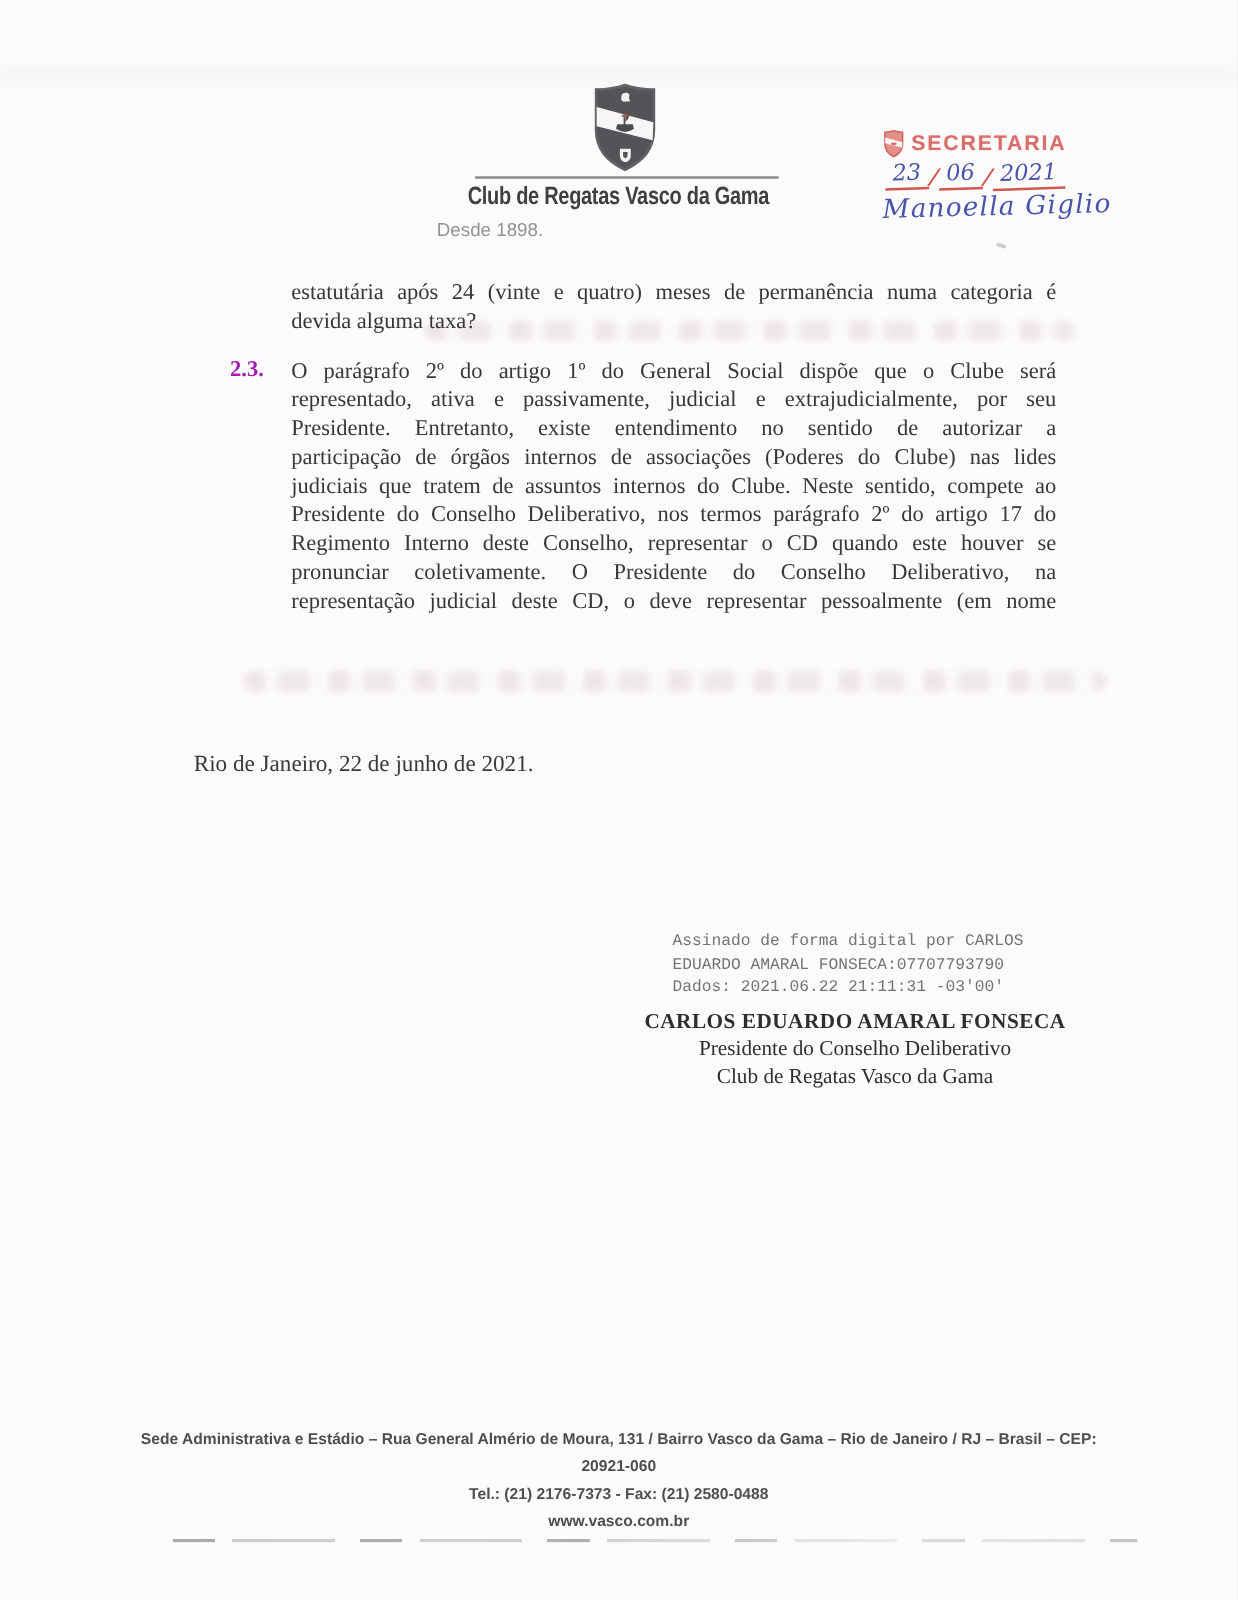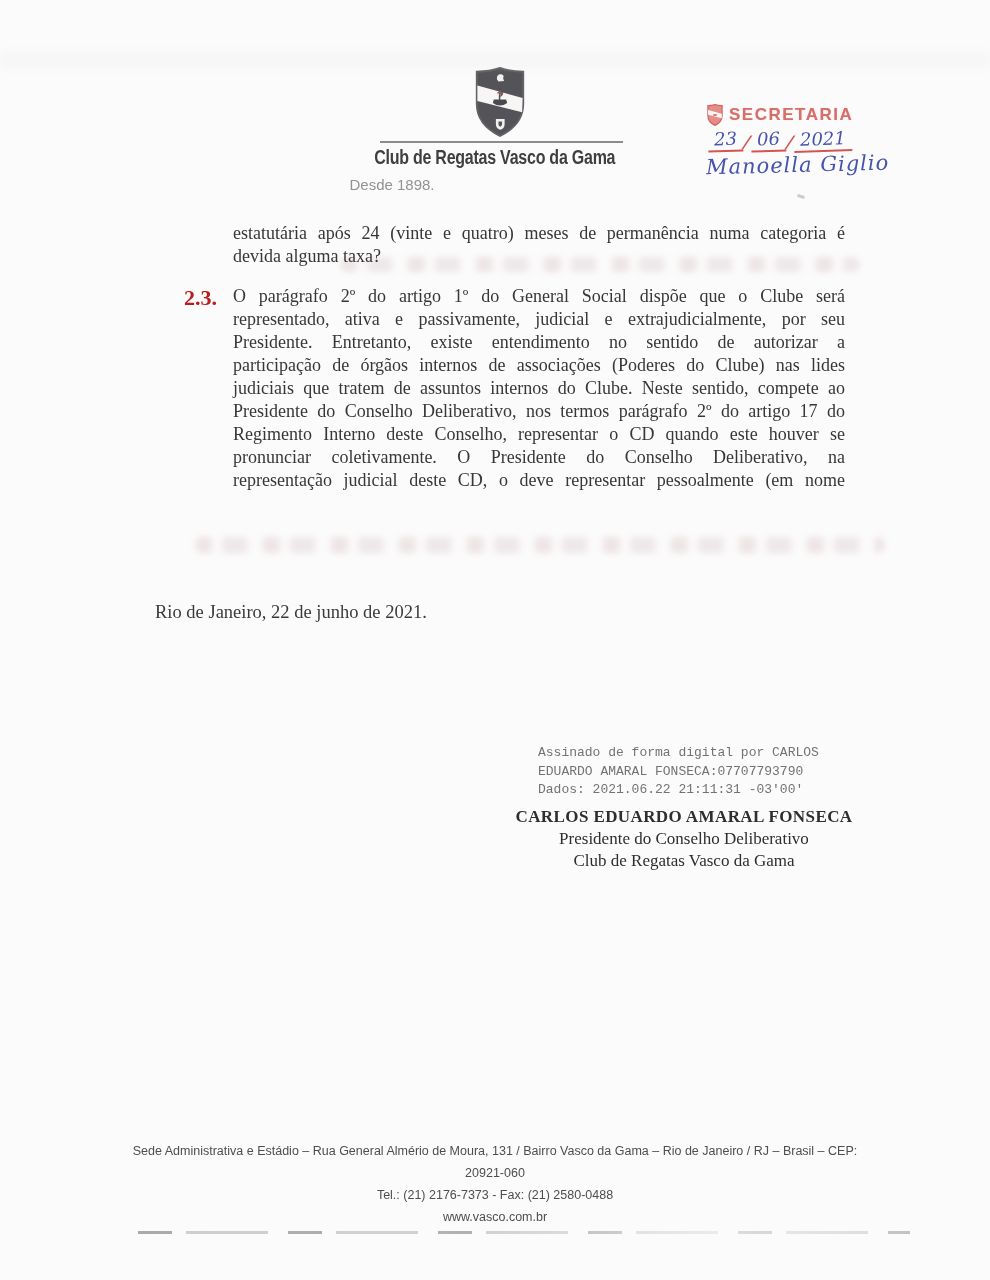--- a/index.html
+++ b/index.html
@@ -45,21 +45,21 @@
     transform:rotate(-1.5deg); white-space:nowrap;
   }
   .stamp-dot { left:797px; top:195px; width:8px; height:3px; background:#b9b9b9;
     border-radius:2px; transform:rotate(18deg); opacity:.7; }
 
   
   .bodytext { font-size:18px; line-height:23px; color:#373737; }
   .jline { text-align:justify; text-align-last:justify; }
   .jline-last { text-align-last:left; }
   .intro { left:233px; top:222px; width:612px; }
-  .section-number { left:184px; top:285px; width:44px; font-weight:bold; font-size:22px; color:#b91c1c; }
+  .section-number { left:184px; top:285px; width:44px; font-weight:bold; font-size:18px; color:#a21caf; }
   .section-body { left:233px; top:285px; width:612px; }
   .dateline { left:155px; top:602px; font-size:18.5px; color:#3a3a3a; }
 
   
   .ghost { filter:blur(3px); border-radius:8px;
     background:repeating-linear-gradient(90deg,
       rgba(200,172,172,.28) 0 16px, rgba(232,222,222,.10) 16px 28px,
       rgba(192,170,176,.24) 28px 52px, rgba(240,238,238,.05) 52px 68px);
   }
   .ghost1 { left:340px; top:257px; width:520px; height:15px; }
@@ -68,21 +68,21 @@
 
   
   .digital-note { left:538px; top:744px; width:400px;
     font-family:Liberation Mono, monospace; font-size:13px; line-height:18.5px; color:#737373; }
   .signer { left:498px; top:806px; width:372px; text-align:center;
     font-size:17px; line-height:22px; color:#2e2e2e; }
   .signer-name { font-weight:bold; letter-spacing:.4px; }
 
   
   .footer { left:0; top:1140px; width:990px; text-align:center;
-    font-family:"Liberation Sans", sans-serif; font-size:12.5px; line-height:22px; color:#4e4e4e; }
+    font-family:"Liberation Sans", sans-serif; font-size:12.5px; line-height:22px; color:#4e4e4e;font-weight:bold; }
 
   
   .scanline { left:138px; top:1231px; width:772px; height:2.5px; opacity:.55;
     background:repeating-linear-gradient(90deg,
       rgba(65,65,70,.8) 0 34px, rgba(65,65,70,0) 34px 48px,
       rgba(65,65,70,.45) 48px 130px, rgba(65,65,70,0) 130px 150px);
     -webkit-mask-image:linear-gradient(90deg,#000 0%, rgba(0,0,0,.9) 45%, rgba(0,0,0,.35) 75%, rgba(0,0,0,.7) 100%);
             mask-image:linear-gradient(90deg,#000 0%, rgba(0,0,0,.9) 45%, rgba(0,0,0,.35) 75%, rgba(0,0,0,.7) 100%);
     filter:blur(.4px);
   }

